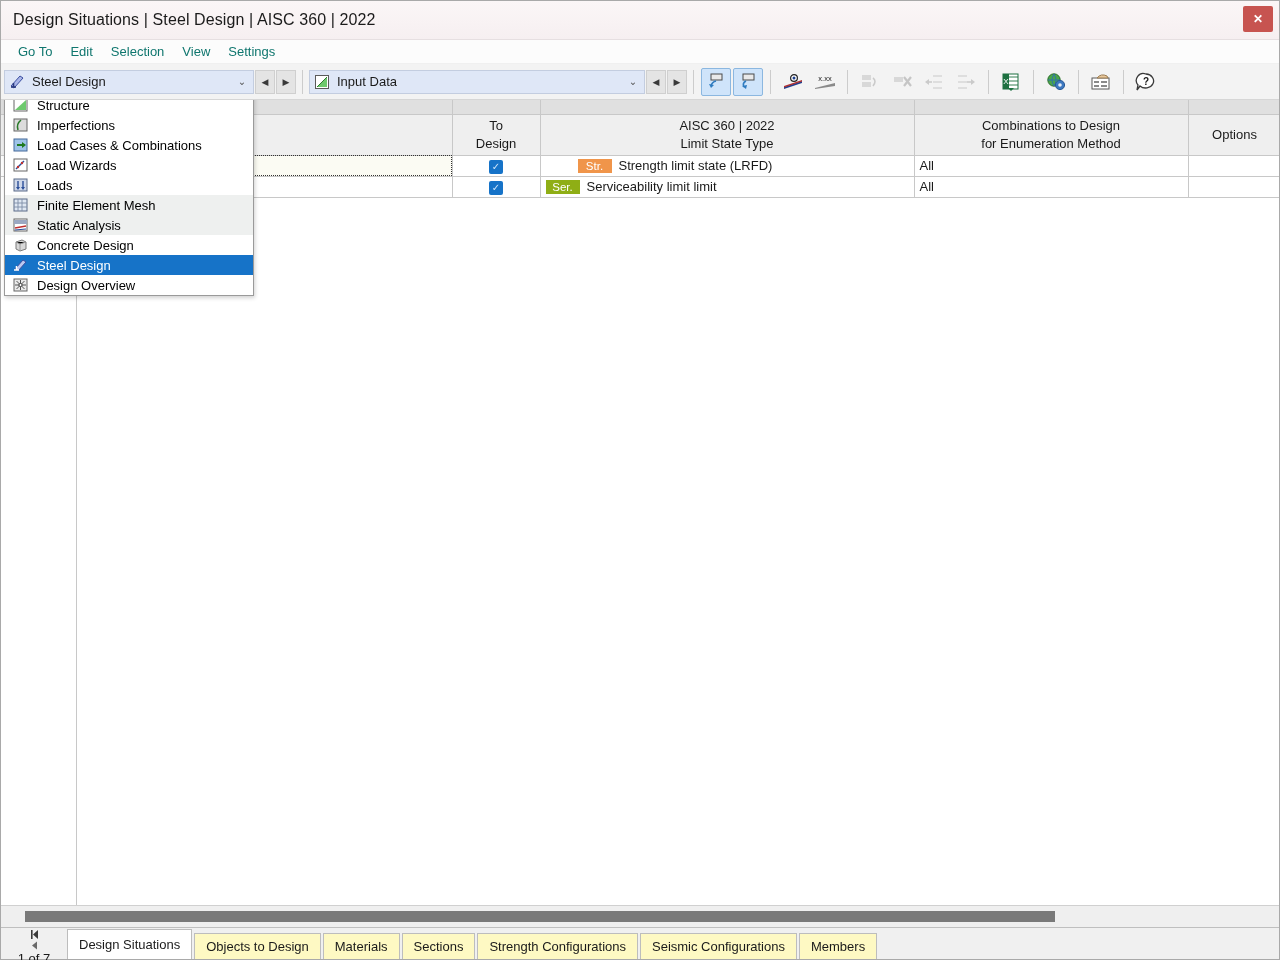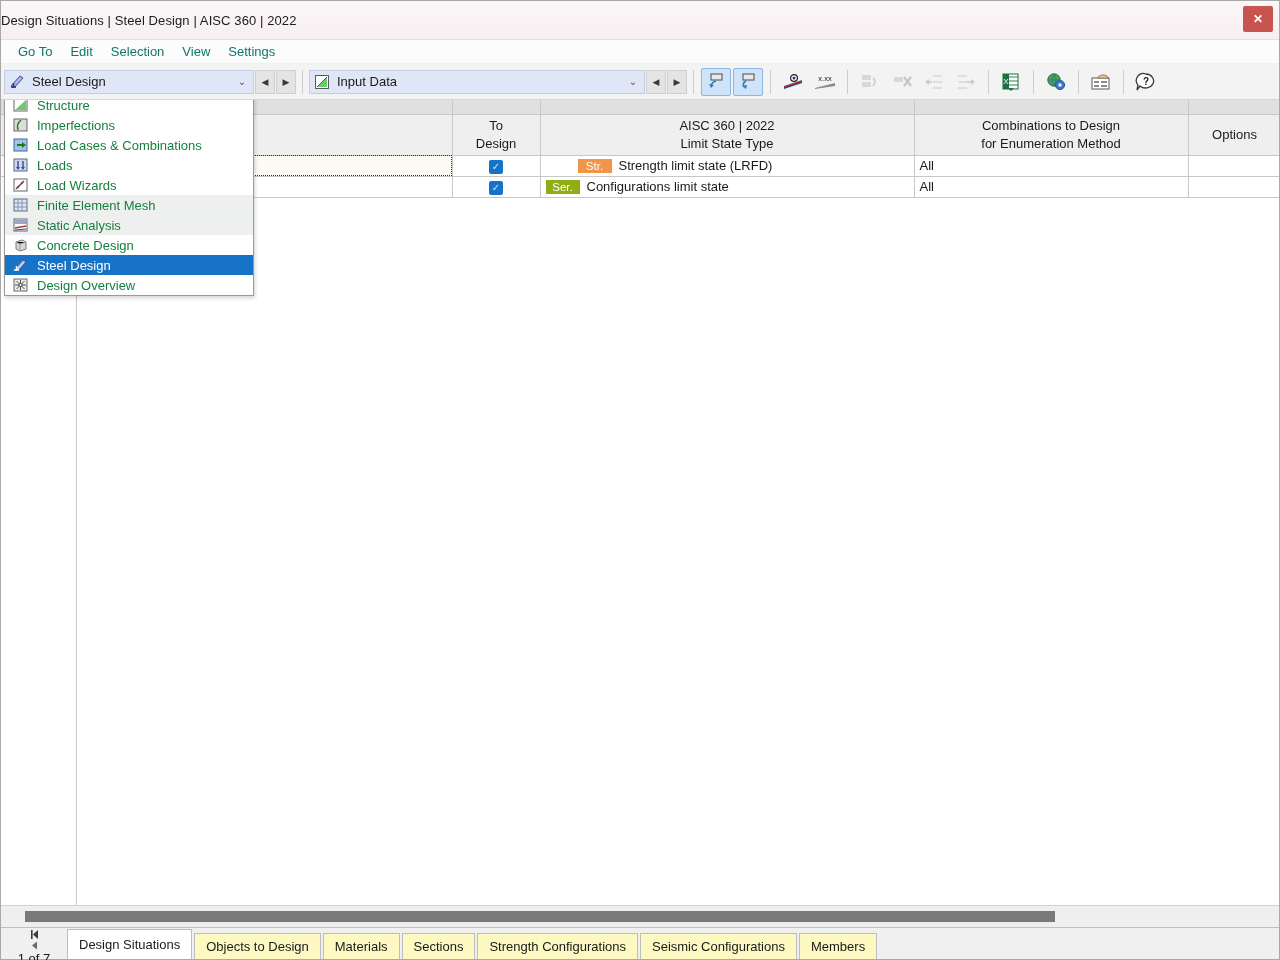--- a/index.html
+++ b/index.html
@@ -25,22 +25,22 @@
   .titlebar {
     height: 39px;
     background: linear-gradient(to bottom, #fbf6f7 0%, #f8f2f3 60%, #f6eff1 100%);
     border-bottom: 1px solid #e6dfe1;
     display: flex;
     align-items: center;
     position: relative;
     flex: none;
   }
   .title-text {
-    padding-left: 0;
-    font-size: 13px;
+    padding-left: 12px;
+    font-size: 16px;
     color: #1b1b1b;
     letter-spacing: .1px;
     white-space: nowrap;
   }
   .close-btn {
     position: absolute;
     right: 6px; top: 5px;
     width: 30px; height: 26px;
     background: #c75450;
     border-radius: 2px;
@@ -204,21 +204,21 @@
     z-index: 60;
     box-shadow: 1px 2px 4px rgba(0,0,0,.18);
   }
   .dd-item {
     height: 20px;
     display: flex;
     align-items: center;
     padding-left: 6px;
     font-size: 13px;
     cursor: pointer;
-    color: #15803d;
+    color: #000000;
   }
   .dd-item .ddico {
     width: 18px; height: 16px; margin-right: 8px;
     display: flex; align-items: center; justify-content: center;
   }
   .dd-item.shaded { background: #eef0ef; }
   .dd-item.selected { background: #1673c8; color: #ffffff; }
 
   
   .hscroll-wrap {
@@ -504,21 +504,21 @@
 
       <tr class="datarow">
         <td></td>
         <td class="num">o 7.</td>
         <td class="center">
           <span class="chk">✓</span>
         </td>
         <td>
           <div class="cellbody">
             <span class="badge ser">Ser.</span>
-            <span>Configurations limit state</span>
+            <span>Serviceability limit limit</span>
           </div>
         </td>
         <td>All</td>
         <td></td>
       </tr>
     </tbody>
       </table>
 
     <div class="left-gutter" style="top:96px"></div>
 
@@ -547,37 +547,37 @@
             <rect x="1" y="1" width="13" height="12" fill="#9fc4e8" stroke="#44689a"></rect>
             <path d="M4 7 H11" stroke="#1f7a1f" stroke-width="2"></path>
             <path d="M13 7 L9 4 L9 10 Z" fill="#1f7a1f"></path>
           </svg>
         </span>
         <span>Load Cases &amp; Combinations</span>
       </div>
       <div class="dd-item">
         <span class="ddico">
           <svg width="15" height="14" viewBox="0 0 15 14">
-            <rect x="1" y="1" width="13" height="12" fill="#cfd8ea" stroke="#5a6a88"></rect>
-            <path d="M5 3 V9 M10 3 V9" stroke="#2b4f9a" stroke-width="1.4"></path>
-            <path d="M3 9 L7 9 L5 12 Z M8 9 L12 9 L10 12 Z" fill="#2b4f9a"></path>
-          </svg>
-        </span>
-        <span>Loads</span>
-      </div>
-      <div class="dd-item">
-        <span class="ddico">
-          <svg width="15" height="14" viewBox="0 0 15 14">
             <rect x="1" y="1" width="13" height="12" fill="#fff" stroke="#666"></rect>
             <path d="M3 11 L11 3" stroke="#2b4f9a" stroke-width="1.4"></path>
             <circle cx="5" cy="9" r="1.2" fill="#c03030"></circle>
             <circle cx="9" cy="5" r="1.2" fill="#c03030"></circle>
           </svg>
         </span>
         <span>Load Wizards</span>
+      </div>
+      <div class="dd-item">
+        <span class="ddico">
+          <svg width="15" height="14" viewBox="0 0 15 14">
+            <rect x="1" y="1" width="13" height="12" fill="#cfd8ea" stroke="#5a6a88"></rect>
+            <path d="M5 3 V9 M10 3 V9" stroke="#2b4f9a" stroke-width="1.4"></path>
+            <path d="M3 9 L7 9 L5 12 Z M8 9 L12 9 L10 12 Z" fill="#2b4f9a"></path>
+          </svg>
+        </span>
+        <span>Loads</span>
       </div>
       <div class="dd-item shaded">
         <span class="ddico">
           <svg width="15" height="14" viewBox="0 0 15 14">
             <rect x="1" y="1" width="13" height="12" fill="#dfe7f2" stroke="#5a6a88"></rect>
             <path d="M5 1 V13 M9 1 V13 M1 5 H14 M1 9 H14" stroke="#7d8da6" stroke-width=".9"></path>
           </svg>
         </span>
         <span>Finite Element Mesh</span>
       </div>

